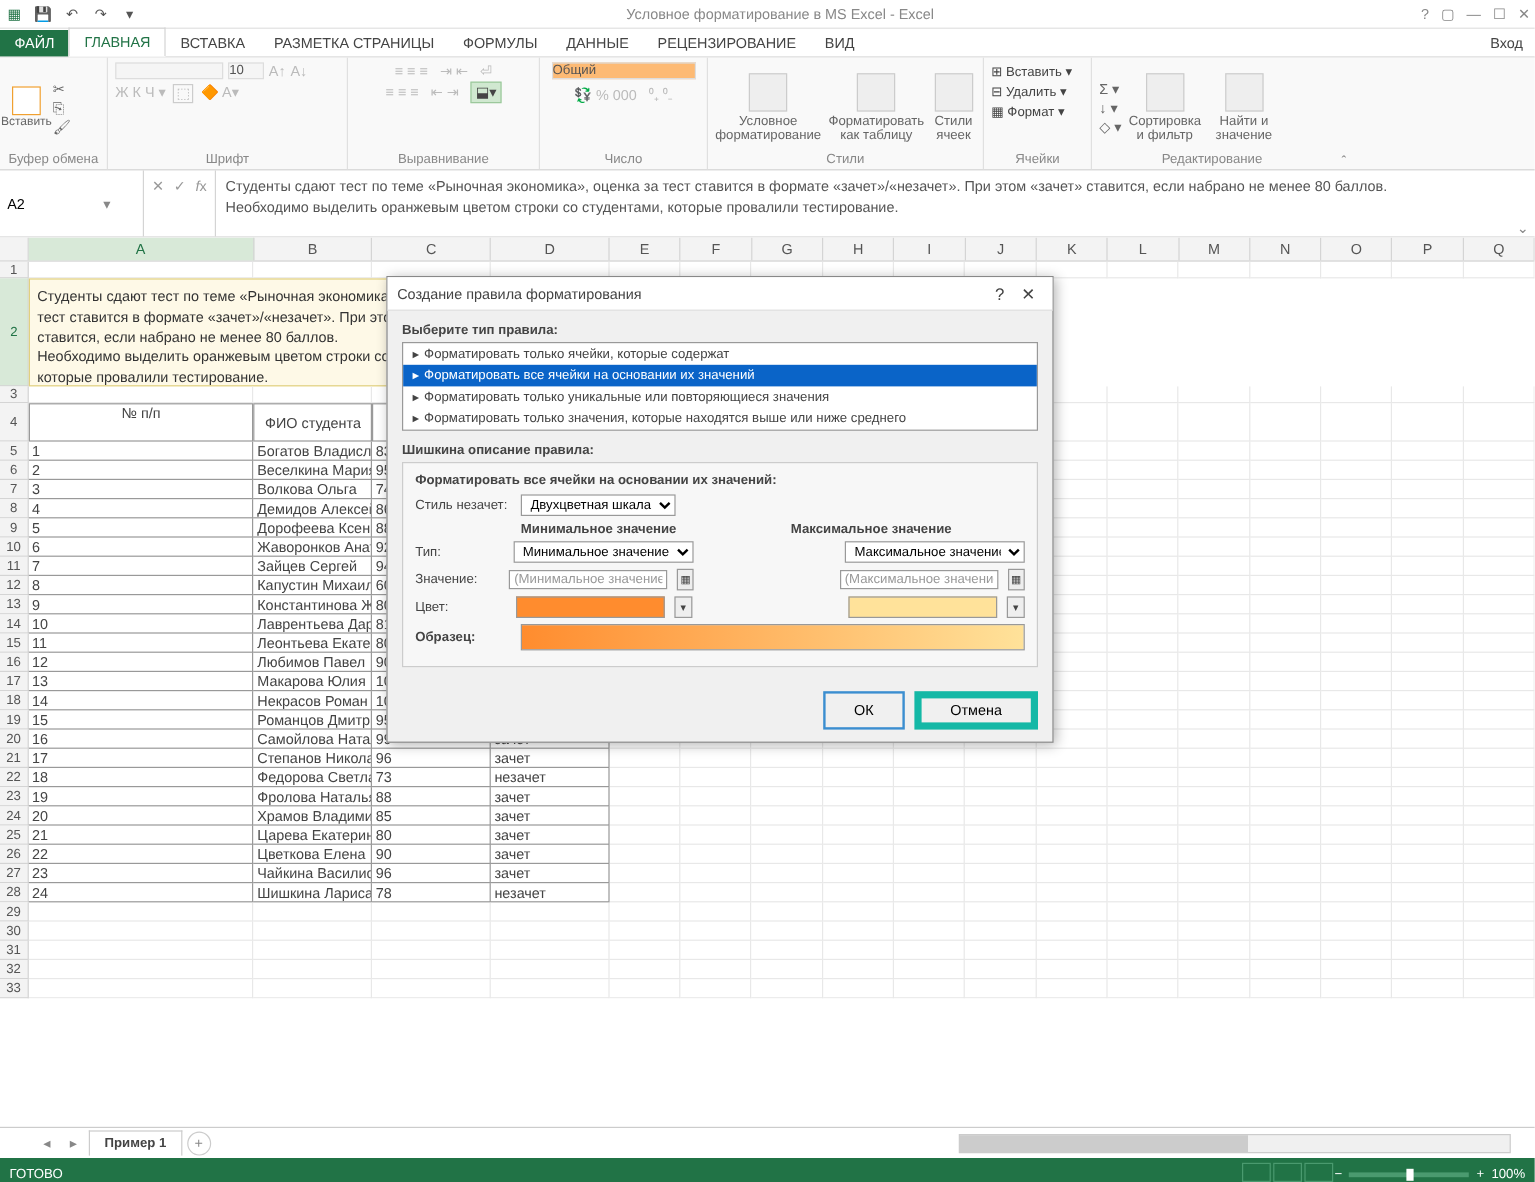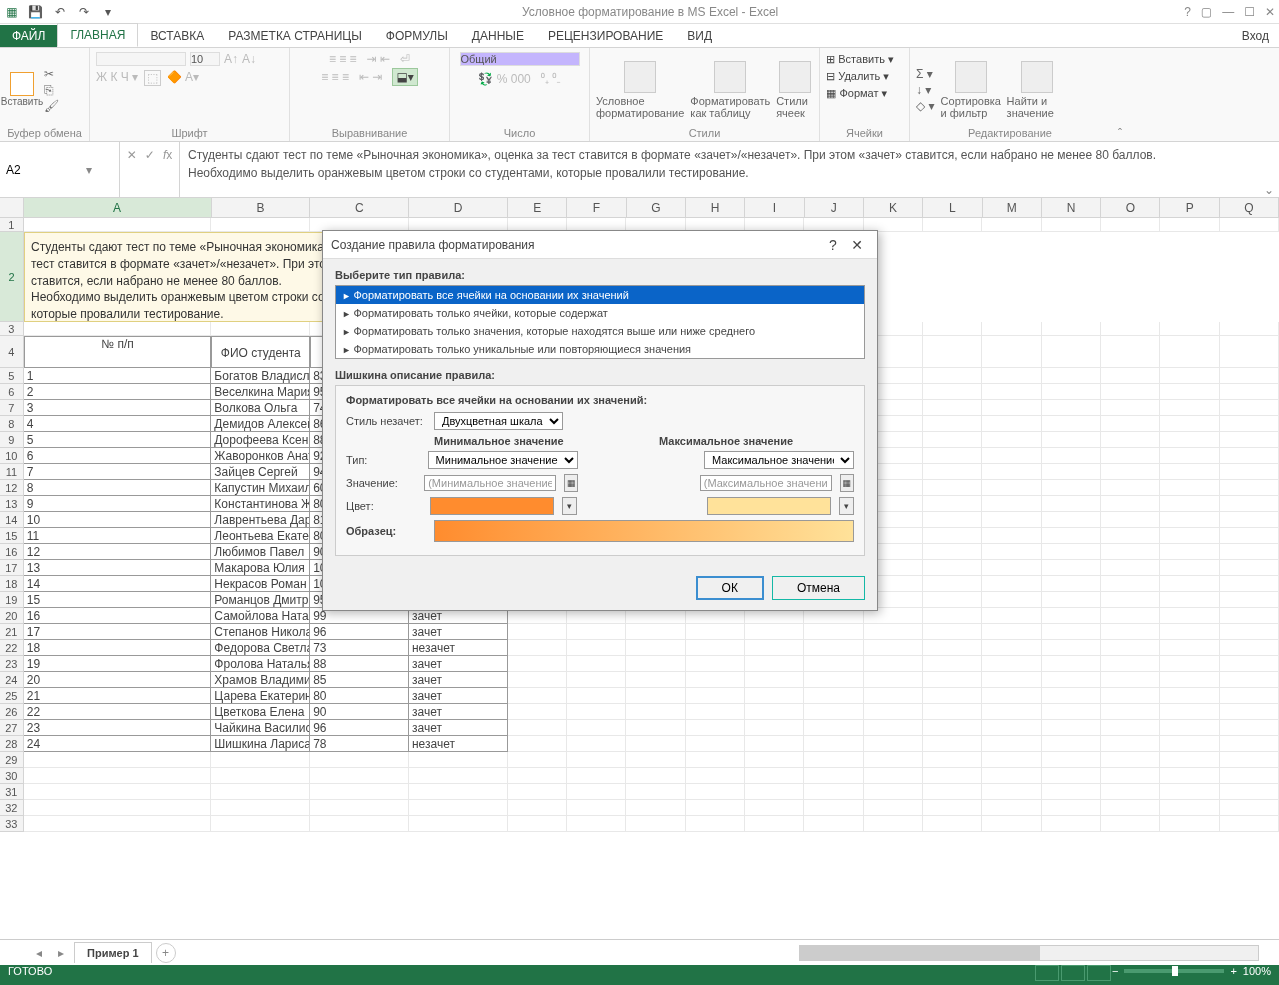--- a/index.html
+++ b/index.html
@@ -21,21 +21,21 @@
 .ribbon-tabs .signin { padding: 4px 10px; color: #444; font-size: 12px; }
 
 
 .ribbon { height: 94px; background: #f9f9f9; border-bottom: 1px solid #d4d4d4; display: flex; }
 .ribbon-group { border-right: 1px solid #e0e0e0; padding: 4px 6px 2px; display: flex; flex-direction: column; justify-content: space-between; color: #aaa; }
 .ribbon-group .label { text-align: center; font-size: 11px; color: #888; }
 .rg-body { flex: 1; display: flex; align-items: center; gap: 6px; }
 .rg-icon { width: 32px; height: 40px; display: flex; flex-direction: column; align-items: center; justify-content: center; }
 .rg-icon .ico { width: 24px; height: 24px; background: #ddd; border: 1px solid #ccc; }
 .dim { color: #bbb; }
-.styles-box { width: 60px; text-align: left; font-size: 11px; color: #666; }
+.styles-box { width: 60px; text-align: center; font-size: 11px; color: #666; }
 .styles-box .sico { width: 32px; height: 32px; margin: 0 auto 2px; background: #eee; border: 1px solid #ccc; }
 .cells-btn { font-size: 11px; color: #444; padding: 1px 0; }
 .edit-col { display: flex; flex-direction: column; gap: 2px; font-size: 12px; color: #666; }
 
 
 .fbar-row { height: 56px; display: flex; border-bottom: 1px solid #d4d4d4; }
 .name-box { width: 120px; border-right: 1px solid #d4d4d4; padding: 4px 6px; font-size: 12px; display: flex; align-items: center; }
 .name-box input { border: none; width: 80px; font-size: 12px; }
 .fx-btns { width: 60px; display: flex; align-items: flex-start; justify-content: center; gap: 8px; padding-top: 6px; color: #999; border-right: 1px solid #d4d4d4; }
 .formula-text { flex: 1; padding: 4px 8px; font-size: 12px; color: #555; line-height: 1.5; }
@@ -71,34 +71,34 @@
 .form-row { display: flex; align-items: center; gap: 8px; margin-bottom: 5px; }
 .form-row label { width: 80px; font-size: 11px; }
 .form-row select, .form-row input { font-size: 11px; padding: 1px 3px; border: 1px solid #999; background: #fff; }
 .two-col { display: flex; gap: 30px; }
 .two-col .col { flex: 1; }
 .two-col .hdr { font-weight: bold; font-size: 11px; margin-bottom: 4px; }
 .color-sw { width: 130px; height: 18px; border: 1px solid #999; display: inline-block; }
 .sel-arrow { width: 16px; height: 18px; border: 1px solid #999; background: #eee; text-align: center; font-size: 9px; line-height: 16px; }
 .preview-bar { height: 22px; border: 1px solid #999; background: linear-gradient(to right, #ff8c2e, #ffe29a); }
 .dlg-btns { display: flex; justify-content: flex-end; gap: 8px; padding: 10px 12px; }
-.dlg-btns button { padding: 3px 24px; font-size: 12px; border: 1px solid #14b8a6; background: #f0f0f0; cursor: pointer; }
+.dlg-btns button { padding: 3px 24px; font-size: 12px; border: 6px solid #14b8a6; background: #f0f0f0; cursor: pointer; }
 .dlg-btns button.primary { border: 2px solid #3b8ed0; }
 
 
 .sheet-tabs { position: absolute; bottom: 20px; left: 0; right: 0; height: 26px; background: #fff; border-top: 1px solid #ccc; display: flex; align-items: center; padding-left: 30px; gap: 4px; }
 .sheet-tabs .nav { color: #888; padding: 0 6px; }
 .sheet-tabs .stab { padding: 4px 12px; border: 1px solid #ccc; border-bottom: none; background: #fff; font-size: 11px; font-weight: bold; }
 .sheet-tabs .add { width: 20px; height: 20px; border: 1px solid #ccc; border-radius: 50%; text-align: center; line-height: 18px; color: #888; }
 .sheet-tabs .hscroll { flex: 1; display: flex; justify-content: flex-end; padding-right: 20px; }
 .sheet-tabs .hscroll .track { width: 460px; height: 16px; background: #f0f0f0; border: 1px solid #ccc; position: relative; }
 .sheet-tabs .hscroll .thumb { position: absolute; left: 0; top: 0; width: 240px; height: 14px; background: #ccc; }
 
 
-.statusbar { position: absolute; bottom: 0; left: 0; right: 0; height: 20px; background: #217346; color: #fff; display: flex; align-items: flex-start; padding: 0 8px; font-size: 11px; }
+.statusbar { position: absolute; bottom: 0; left: 0; right: 0; height: 20px; background: #217346; color: #fff; display: flex; align-items: flex-end; padding: 0 8px; font-size: 11px; }
 .statusbar .spacer { flex: 1; }
 .statusbar .view-btn { width: 24px; height: 16px; border: 1px solid #4a9a6f; margin: 0 1px; }
 .statusbar .zoom { display: flex; align-items: center; gap: 6px; }
 .statusbar .slider { width: 100px; height: 4px; background: #4a9a6f; position: relative; }
 .statusbar .slider .th { position: absolute; left: 48px; top: -3px; width: 6px; height: 10px; background: #fff; }
 </style>
 </head>
 <body>
 
 <div class="titlebar">
@@ -161,21 +161,21 @@
   </div>
   <div class="ribbon-group" style="width:160px">
     <div class="rg-body dim" style="flex-direction:column;gap:4px;align-items:center">
       <div>≡ ≡ ≡ &nbsp; ⇥ ⇤ &nbsp; ⏎</div>
       <div>≡ ≡ ≡ &nbsp; ⇤ ⇥ &nbsp; <span style="background:#d0e8d0;border:1px solid #9cc89c;padding:1px 3px;color:#444">⬓▾</span></div>
     </div>
     <div class="label">Выравнивание</div>
   </div>
   <div class="ribbon-group" style="width:140px">
     <div class="rg-body dim" style="flex-direction:column;gap:4px">
-      <input disabled="" style="width: 120px; font-size: 11px; background: #c4b5fd; border: 1px solid rgb(221, 221, 221);" value="Общий">
+      <input disabled="" style="width: 120px; font-size: 11px; background: #fdba74; border: 1px solid rgb(221, 221, 221);" value="Общий">
       <div>💱 % 000 &nbsp; ⁰₊ ⁰₋</div>
     </div>
     <div class="label">Число</div>
   </div>
   <div class="ribbon-group" style="width:230px">
     <div class="rg-body">
       <div class="styles-box" style="width:90px"><div class="sico"></div><span>Условное форматирование</span></div>
       <div class="styles-box" style="width:80px"><div class="sico"></div><span>Форматировать как таблицу</span></div>
       <div class="styles-box"><div class="sico"></div><span>Стили ячеек</span></div>
     </div>
@@ -891,24 +891,24 @@
 
 <div class="dialog">
   <div class="dlg-title">
     <div class="t">Создание правила форматирования</div>
     <div class="btn">?</div>
     <div class="btn">✕</div>
   </div>
   <div class="dlg-body">
     <div class="dlg-label">Выберите тип правила:</div>
     <div class="rule-list" id="rule-list">
+        <div class="item">Форматировать только ячейки, которые содержат</div>
         <div class="item sel">Форматировать все ячейки на основании их значений</div>
-        <div class="item">Форматировать только ячейки, которые содержат</div>
+        <div class="item">Форматировать только уникальные или повторяющиеся значения</div>
         <div class="item">Форматировать только значения, которые находятся выше или ниже среднего</div>
-        <div class="item">Форматировать только уникальные или повторяющиеся значения</div>
       </div>
     <div class="dlg-label">Шишкина описание правила:</div>
     <div class="edit-box">
       <div class="bold">Форматировать все ячейки на основании их значений:</div>
       <div class="form-row">
         <label>Стиль незачет:</label>
         <select><option>Двухцветная шкала</option></select>
       </div>
       <div class="two-col" style="margin-left:88px">
         <div class="col">

